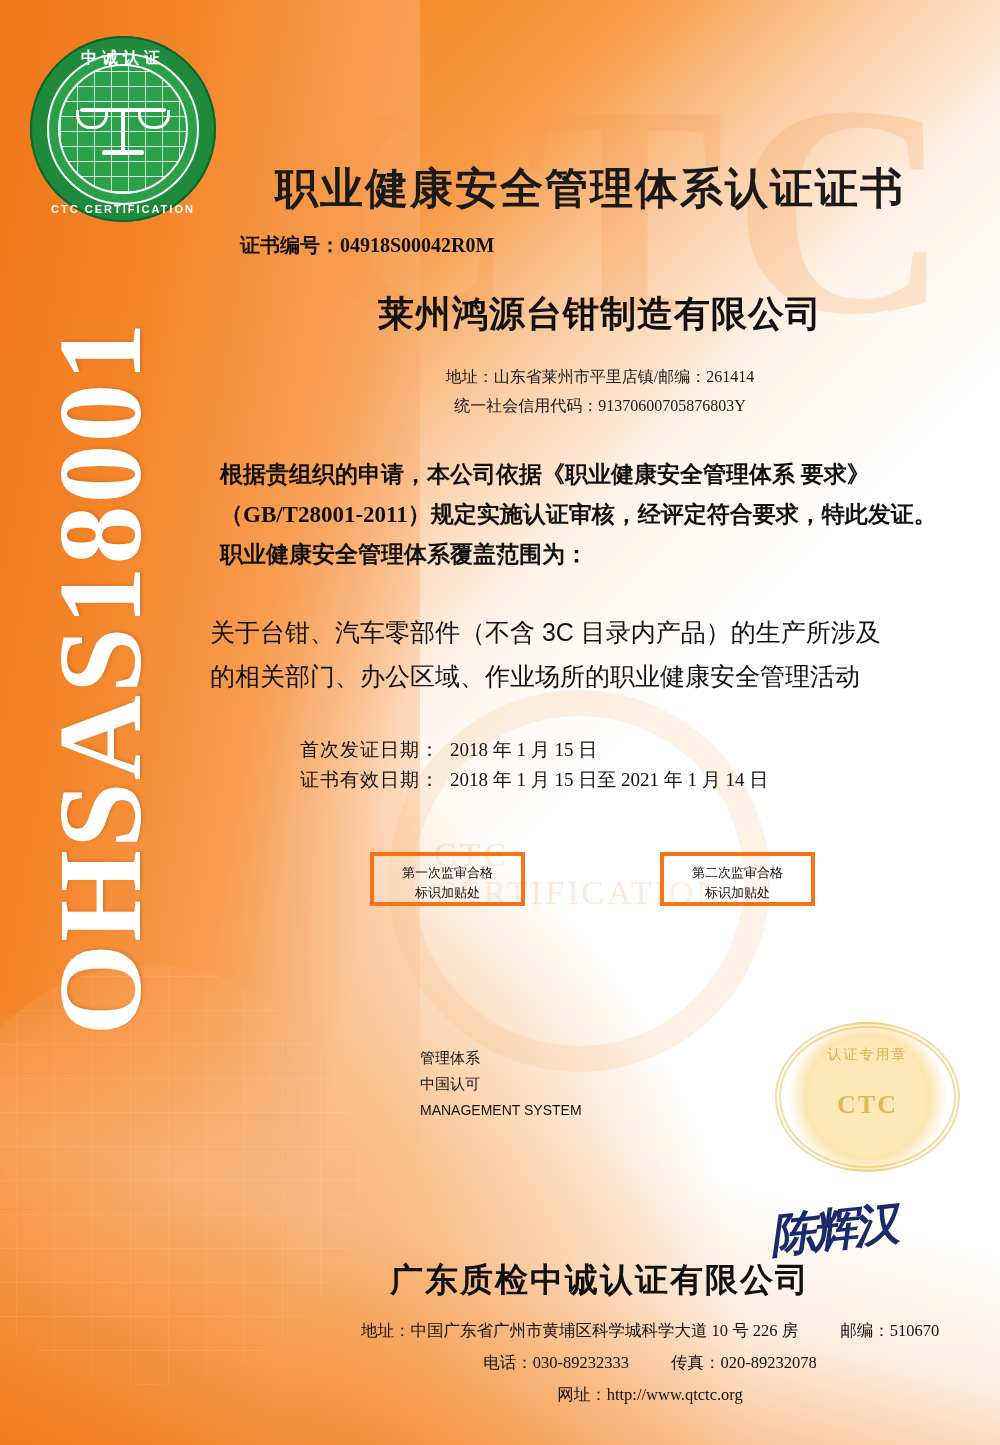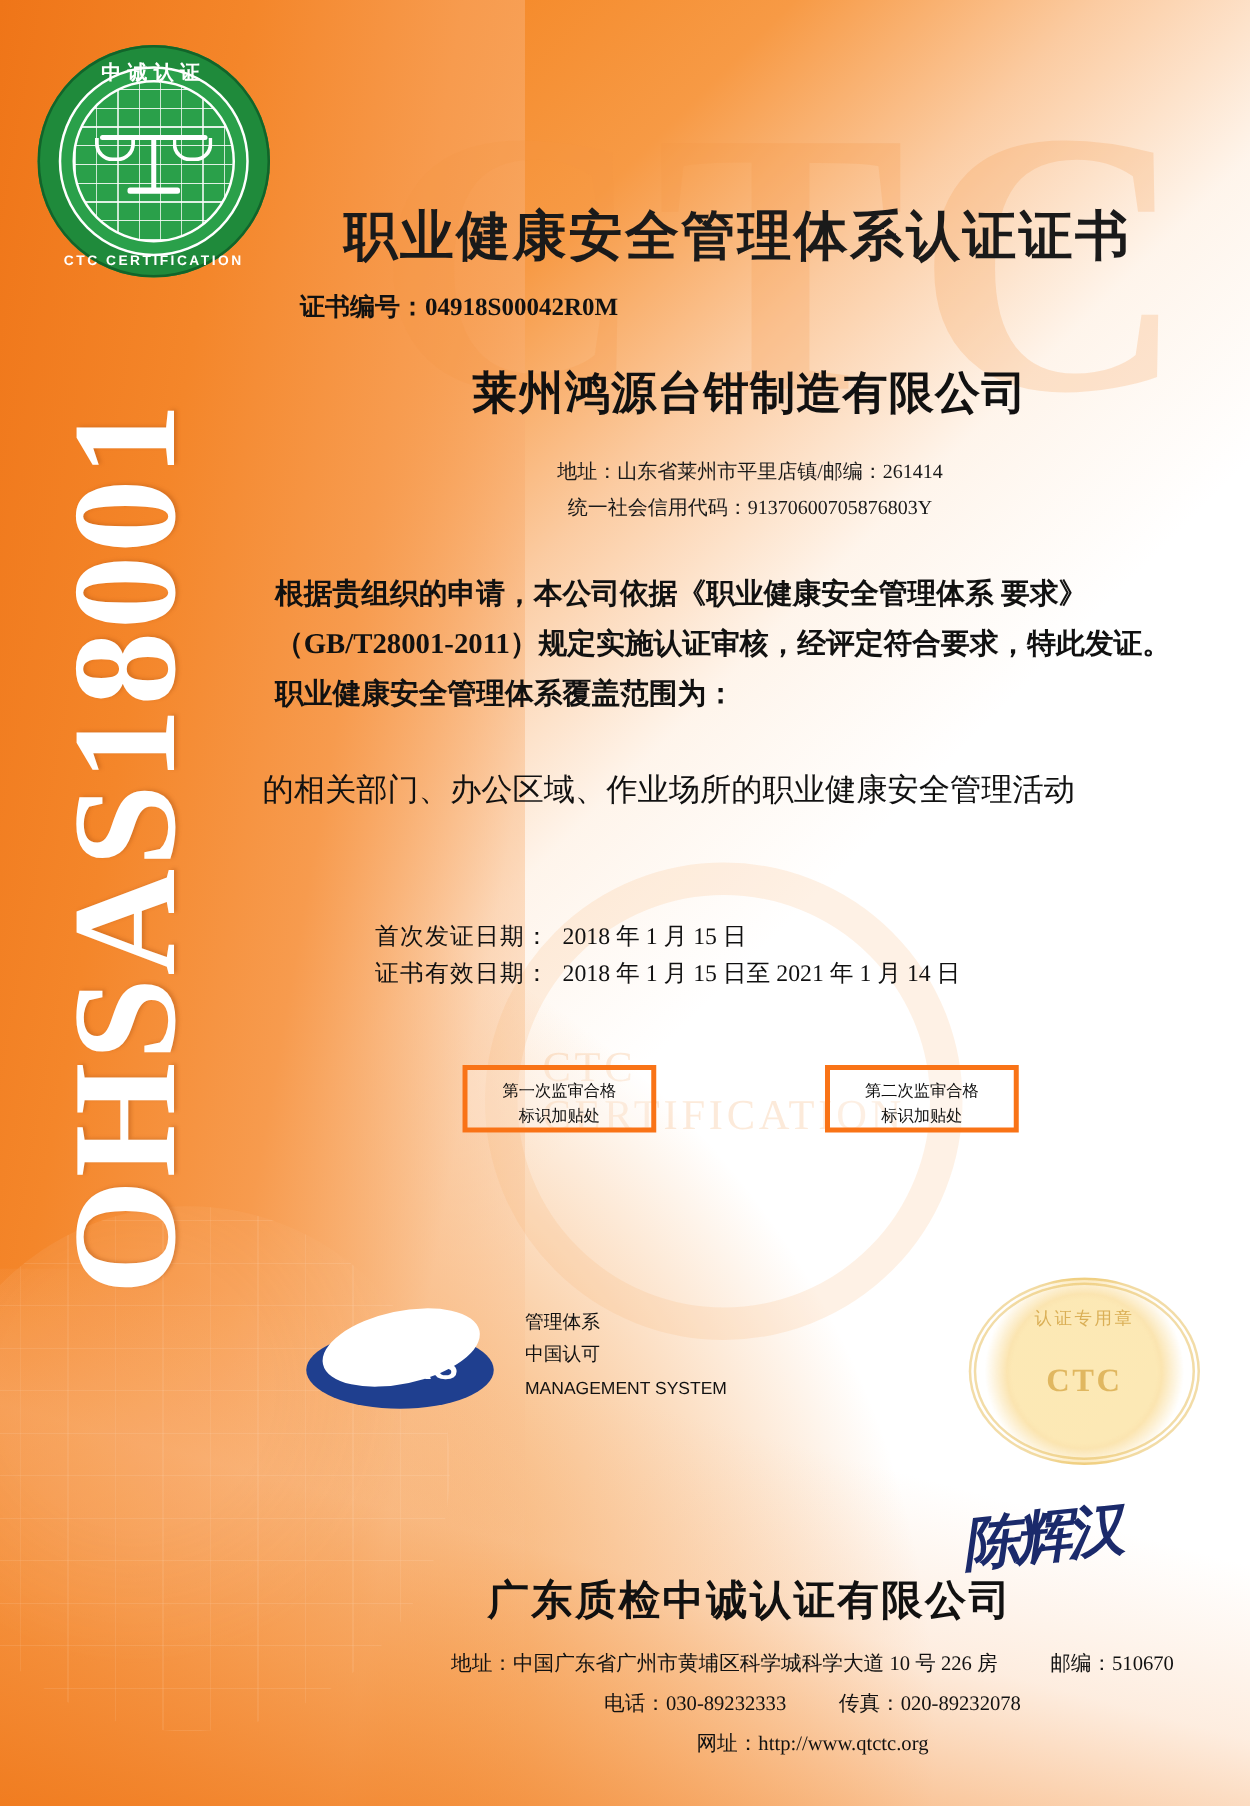--- a/index.html
+++ b/index.html
@@ -290,20 +290,21 @@
     <div class="addr-line addr1">地址：山东省莱州市平里店镇/邮编：261414</div>
     <div class="addr-line addr2">统一社会信用代码：91370600705876803Y</div>
 
     <div class="para">
       <span class="l1">根据贵组织的申请，本公司依据《职业健康安全管理体系  要求》</span>
       <span class="l1">（GB/T28001-2011）规定实施认证审核，经评定符合要求，特此发证。</span>
       <span class="l1">职业健康安全管理体系覆盖范围为：</span>
     </div>
 
     <div class="scope">
+      <div>关于台钳、汽车零部件（不含 3C 目录内产品）的生产所涉及</div>
       <div>的相关部门、办公区域、作业场所的职业健康安全管理活动</div>
     </div>
 
     <div class="dates">
       <div class="row">
         <div class="lbl">首次发证日期：</div>
         <div class="val">2018 年 1 月 15 日</div>
       </div>
       <div class="row">
         <div class="lbl">证书有效日期：</div>
@@ -317,25 +318,20 @@
         <div>第一次监审合格</div>
         <div>标识加贴处</div>
       </div>
       <div class="stamp-box b2">
         <div>第二次监审合格</div>
         <div>标识加贴处</div>
       </div>
     </div>
 
     <div class="cnas">
-      <div class="swoosh">
-        <div class="ell"></div>
-        <div class="ell2"></div>
-        <div class="txt">CNAS</div>
-      </div>
       <div class="lines">
         <div>管理体系</div>
         <div>中国认可</div>
         <div class="en">MANAGEMENT SYSTEM</div>
       </div>
     </div>
 
     <div class="goldseal">
       <div class="seal-top">认证专用章</div>
     </div>

